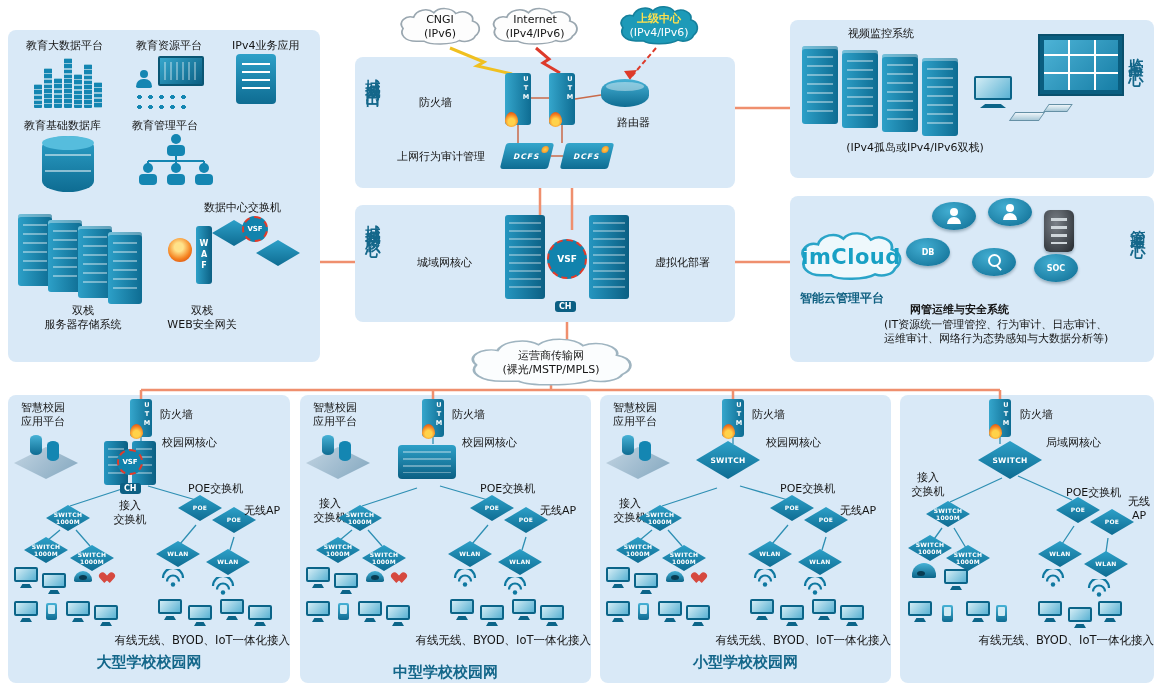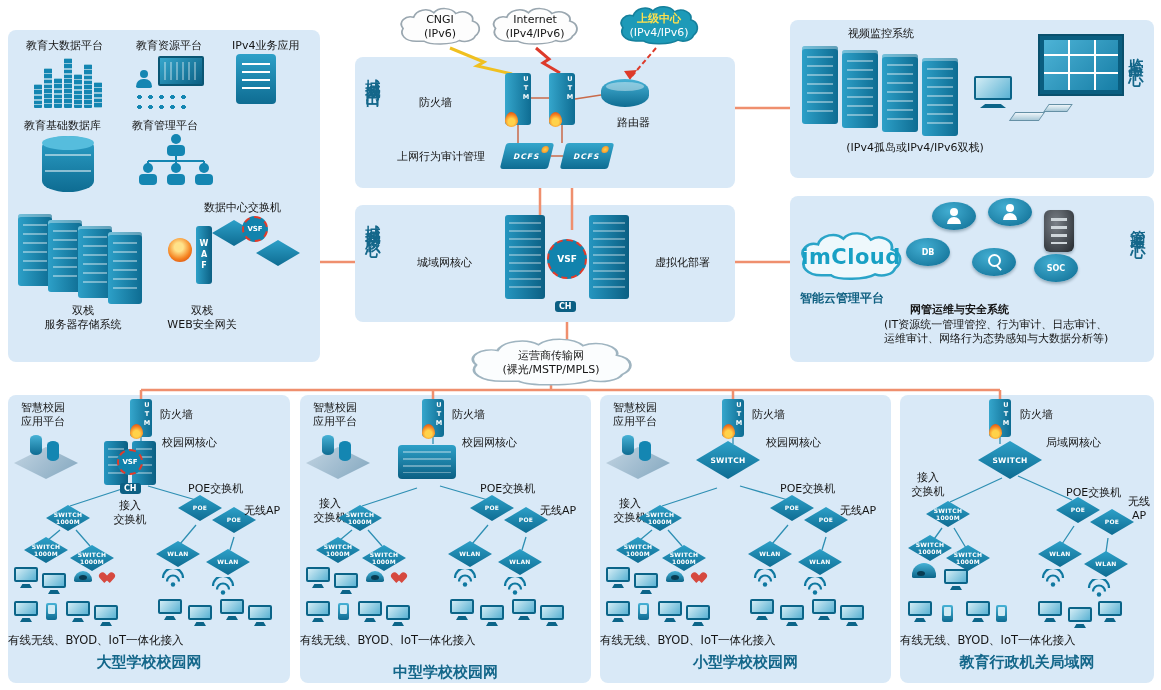--- a/index.html
+++ b/index.html
@@ -10,21 +10,21 @@
 .wires{position:absolute;left:0;top:0;z-index:5;pointer-events:none}
 .cloudwrap{position:absolute;z-index:7}
 .cloudwrap>svg{position:absolute;left:0;top:0;width:100%;height:100%}
 .ctext{position:absolute;inset:0;display:flex;flex-direction:column;align-items:center;justify-content:center;font-size:11px;line-height:1.25;text-align:center;z-index:8}
 .lbl{font-size:11px;white-space:nowrap}
 .two{white-space:normal;line-height:1.25;text-align:center}
 .two span{display:block}
 .t{font-size:15px;font-weight:bold;color:#14678a;white-space:nowrap}
 .tc{left:0;width:100%;text-align:center}
 .vt{writing-mode:vertical-lr;text-orientation:upright;font-size:15px;font-weight:bold;color:#14678a;letter-spacing:4px}
-.lblc{left:0;width:100%;text-align:left;font-size:11.5px;white-space:nowrap}
+.lblc{left:0;width:100%;text-align:right;font-size:11.5px;white-space:nowrap}
 .srv{background:linear-gradient(90deg,#2da0c8,#0e6c92);border-radius:3px;box-shadow:inset 0 3px 0 rgba(255,255,255,.35)}
 .srv::before{content:"";position:absolute;left:5px;right:5px;top:10px;bottom:10px;background:repeating-linear-gradient(180deg,rgba(255,255,255,.4) 0 2px,transparent 2px 9px)}
 .dia{width:44px;height:26px;background:linear-gradient(180deg,#2da0c8,#0e6c92);clip-path:polygon(50% 0,100% 50%,50% 100%,0 50%);display:flex;flex-direction:column;align-items:center;justify-content:center;color:#fff;text-align:center}
 .dia b{display:block;font-size:6px;line-height:1.2;font-weight:bold;letter-spacing:.3px}
 .dia.big{width:64px;height:38px}
 .dia.big b{font-size:7.5px}
 .fw{width:22px;height:38px;background:linear-gradient(90deg,#35a6cc,#0e6c92);border-radius:3px}
 .fw i{position:absolute;right:1px;top:2px;writing-mode:vertical-lr;text-orientation:upright;color:#fff;font-size:6.5px;font-weight:bold;font-style:normal;letter-spacing:1px}
 .fw::after{content:"";position:absolute;left:0;bottom:-2px;width:13px;height:15px;background:radial-gradient(circle at 50% 65%,#ffd24a 0 28%,#f58220 60%,#cf3b0e 100%);border-radius:50% 50% 50% 50%/62% 62% 38% 38%}
 .fw.tall{width:26px;height:52px}
@@ -541,16 +541,15 @@
  <div class="cam big" style="left:12px;top:168px"></div>
  <div class="mon" style="left:44px;top:174px"></div>
  <div class="mon" style="left:8px;top:206px"></div>
  <div class="ph" style="left:42px;top:210px"></div>
  <div class="mon" style="left:66px;top:206px"></div>
  <div class="ph" style="left:96px;top:210px"></div>
  <div class="mon" style="left:138px;top:206px"></div>
  <div class="mon" style="left:168px;top:212px"></div>
  <div class="mon" style="left:198px;top:206px"></div>
  <div class="lbl lblc" style="top:238px">有线无线、BYOD、IoT一体化接入</div>
- <div class="t tc" style="top:258px">教育行政机关局域网</div>
 </div>
 
 </div>
 
 </body></html>

